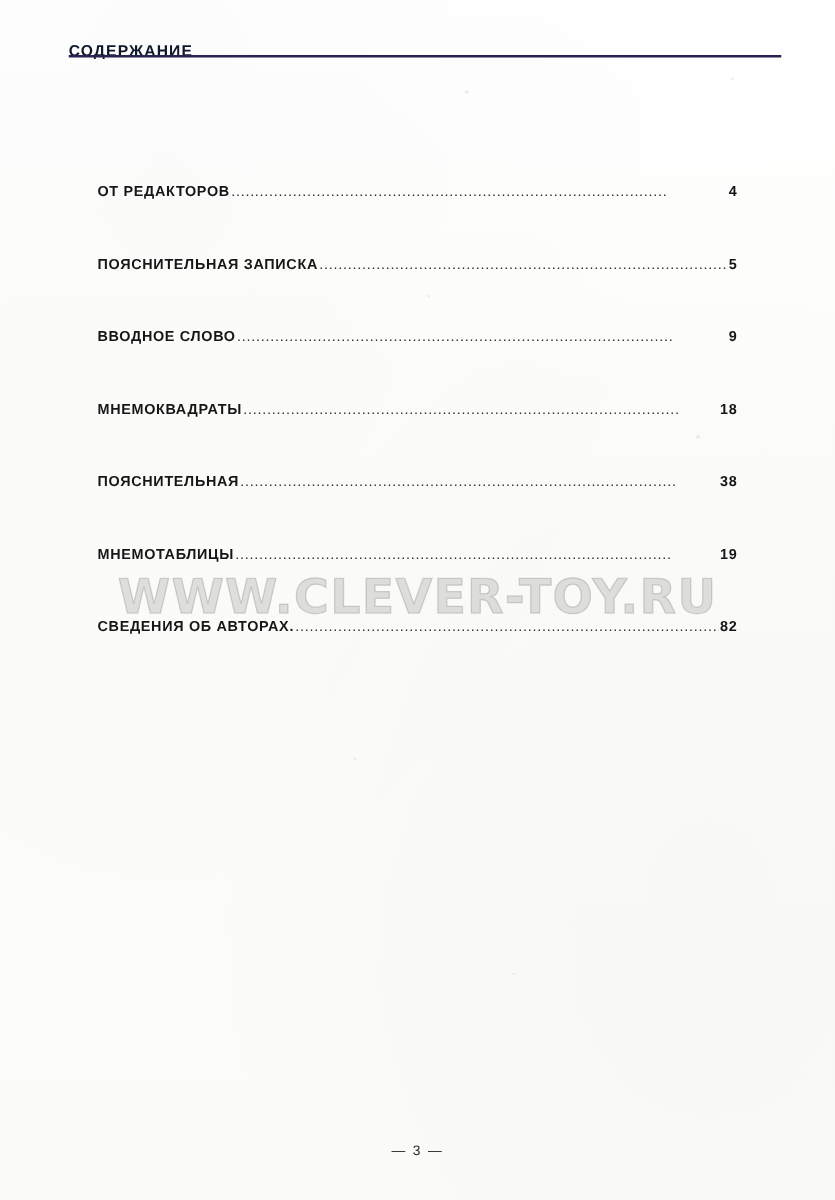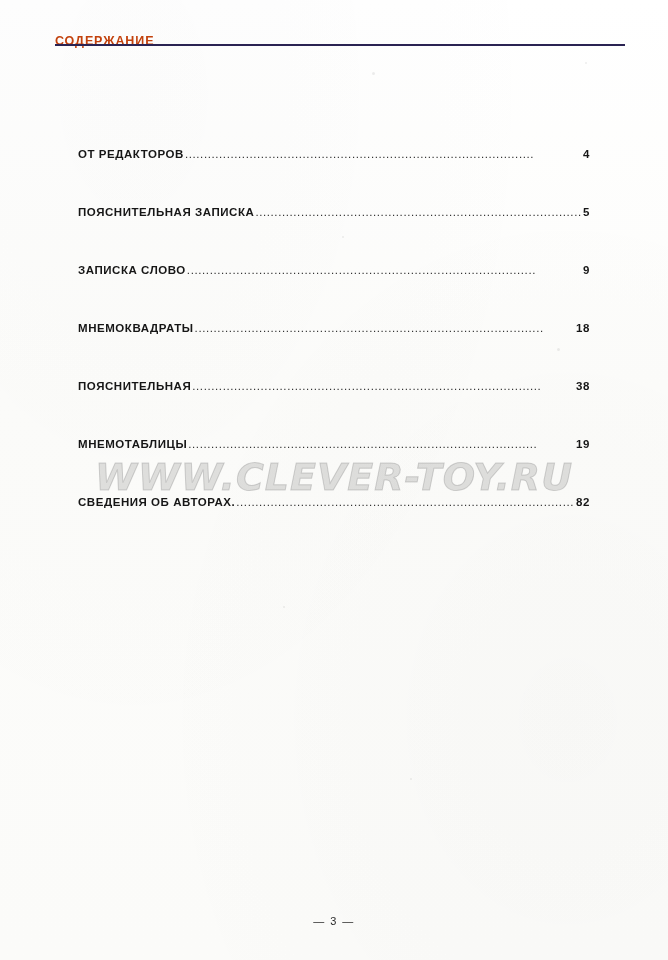--- a/index.html
+++ b/index.html
@@ -32,21 +32,21 @@
   .header {
     position: absolute;
     left: 55px;
     top: 22px;
     width: 570px;
   }
   .header-title {
     font-size: 12.5px;
     font-weight: bold;
     letter-spacing: 0.9px;
-    color: #c2410c;
+    color: #0f172a;
     padding-bottom: 5px;
     display: inline-block;
     margin-top: 12px;
   }
   .header-rule {
     position: absolute;
     left: 55px;
     top: 44px;
     width: 570px;
     height: 1.6px;
@@ -93,21 +93,20 @@
     width: 668px;
     text-align: center;
     font-family: "DejaVu Sans", sans-serif;
     font-size: 38px;
     font-weight: bold;
     letter-spacing: 1px;
     color: rgba(120,120,120,0.22);
     -webkit-text-stroke: 1px rgba(110,110,110,0.28);
     pointer-events: none;
     user-select: none;
-    font-style: italic;
   }
   .footer {
     position: absolute;
     left: 0;
     top: 915px;
     width: 668px;
     text-align: center;
     font-size: 11px;
     color: #2a2a2a;
     letter-spacing: 1.5px;
@@ -145,21 +144,21 @@
       <span class="toc-page">4</span>
     </div>
 
     <div class="toc-item">
       <span class="toc-label">ПОЯСНИТЕЛЬНАЯ ЗАПИСКА</span>
       <span class="toc-leader">............................................................................................</span>
       <span class="toc-page">5</span>
     </div>
 
     <div class="toc-item">
-      <span class="toc-label">ЗАПИСКА СЛОВО</span>
+      <span class="toc-label">ВВОДНОЕ СЛОВО</span>
       <span class="toc-leader">............................................................................................</span>
       <span class="toc-page">9</span>
     </div>
 
     <div class="toc-item">
       <span class="toc-label">МНЕМОКВАДРАТЫ</span>
       <span class="toc-leader">............................................................................................</span>
       <span class="toc-page">18</span>
     </div>
 

